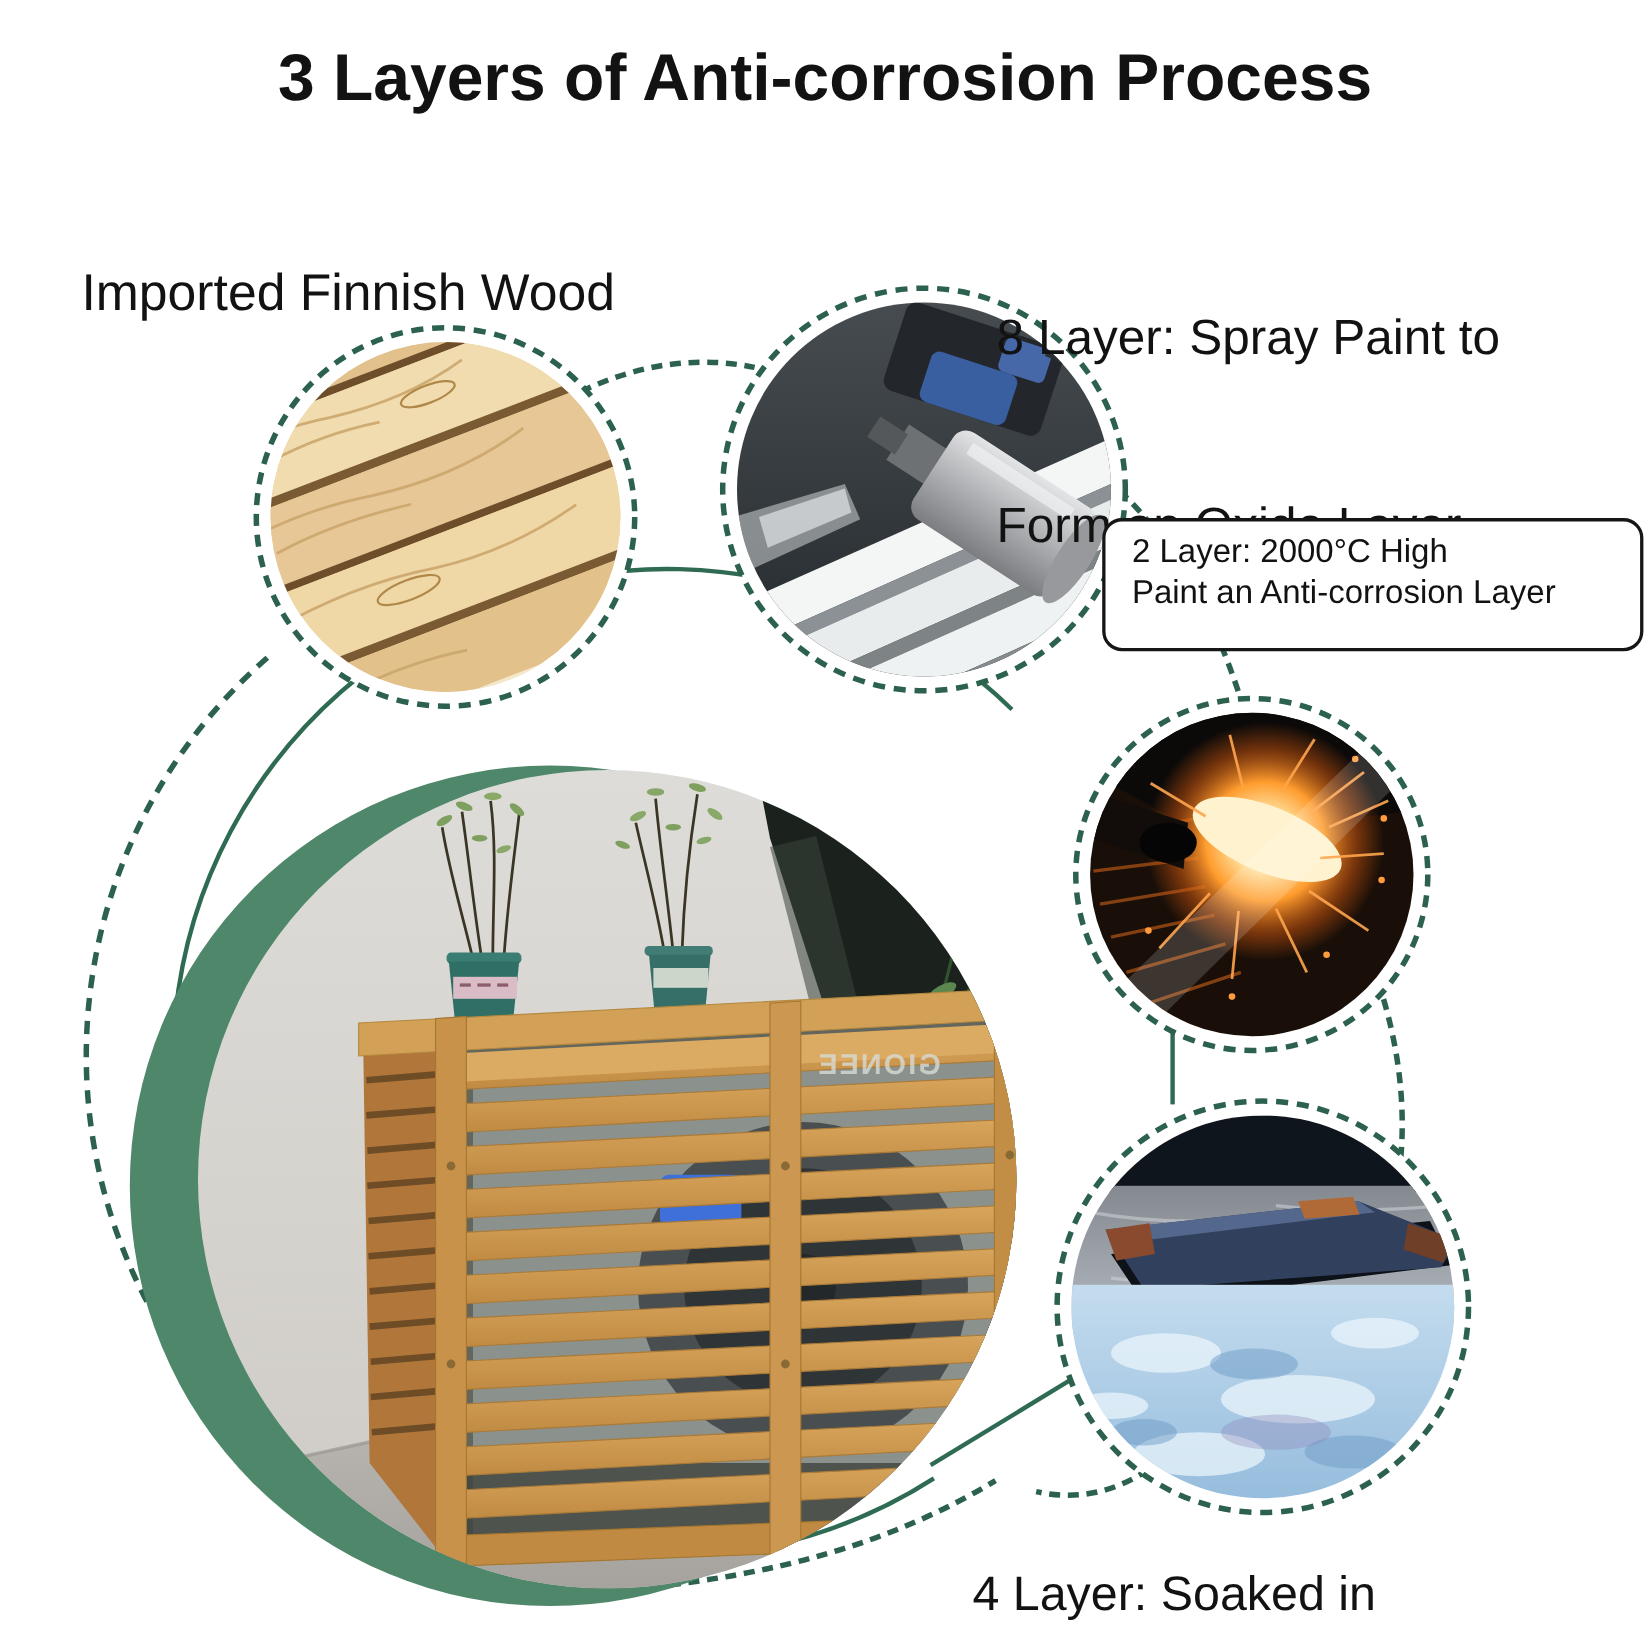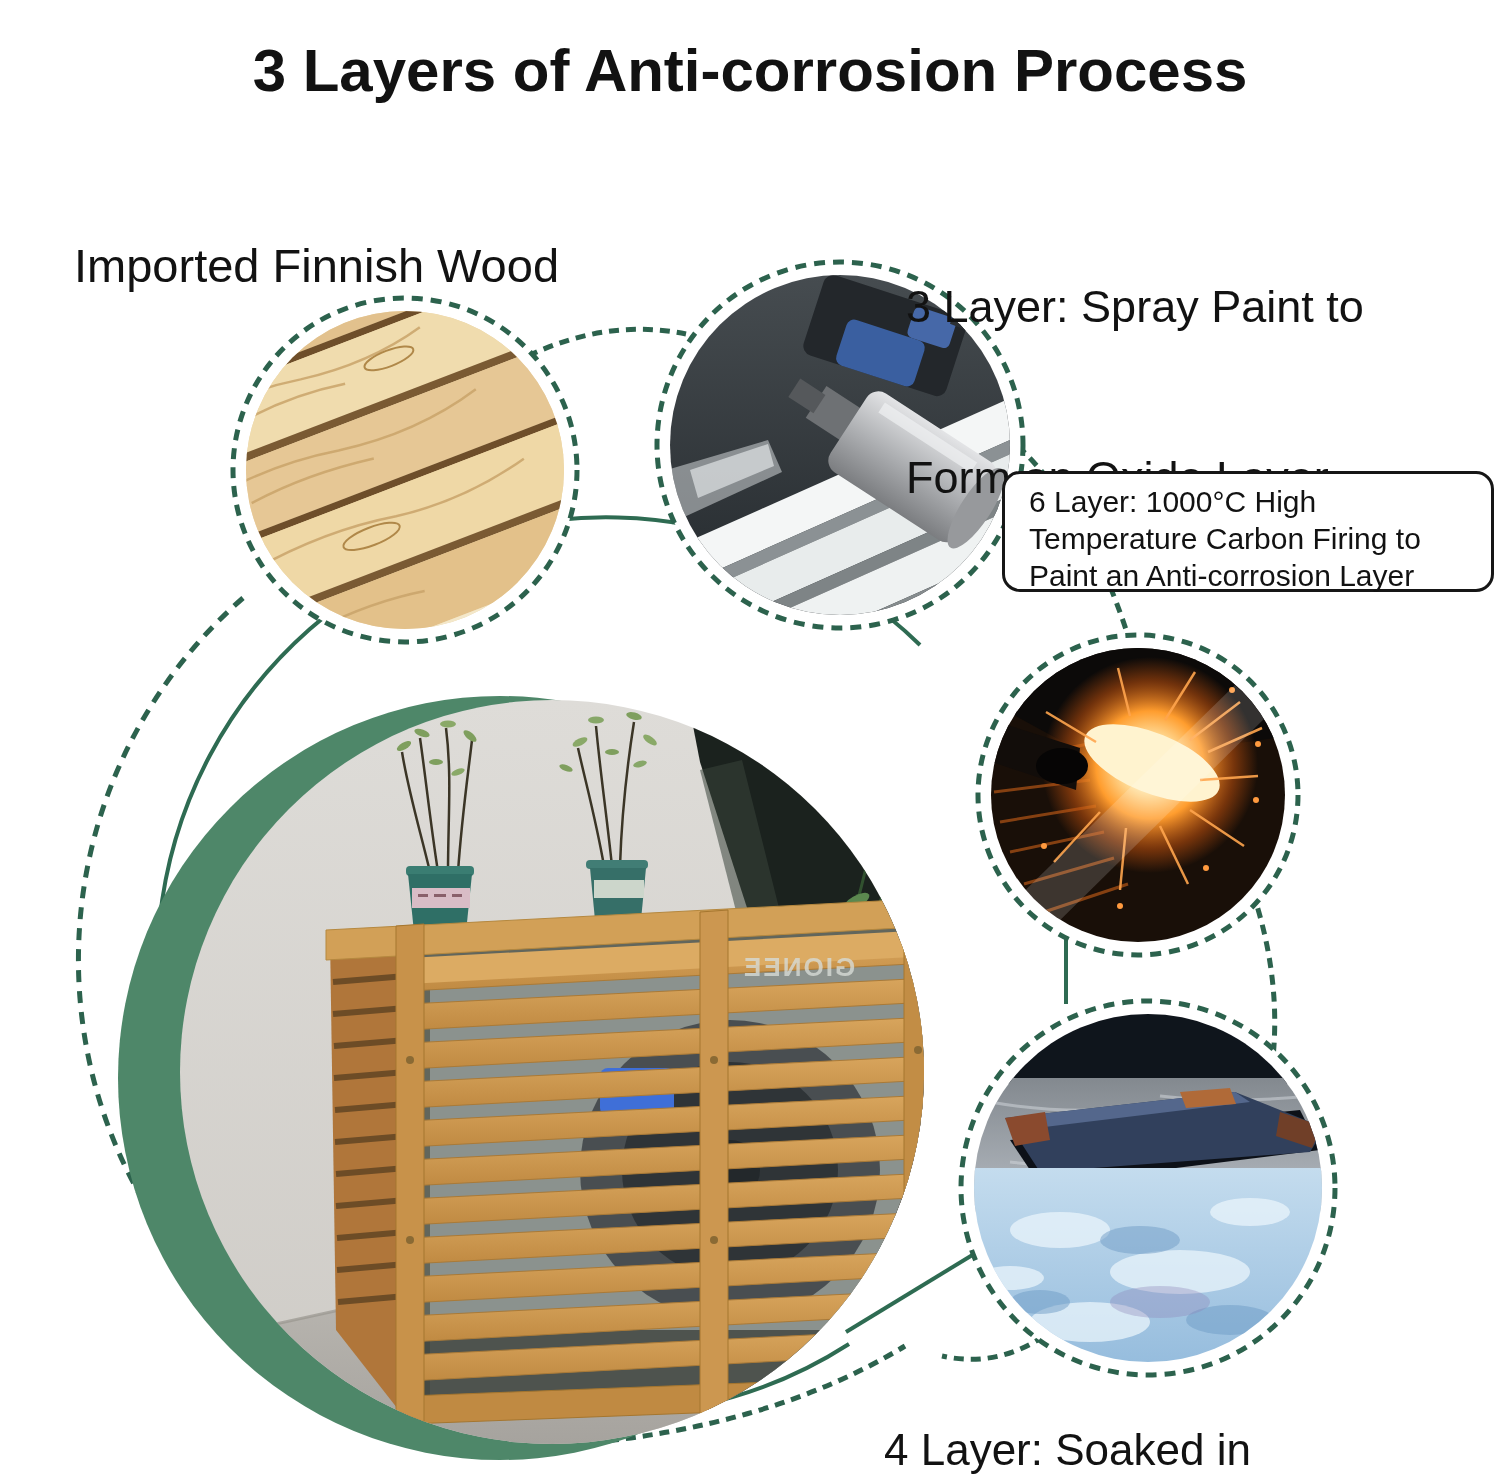--- a/index.html
+++ b/index.html
@@ -338,27 +338,26 @@
     </g>
     <ellipse cx="1160" cy="1302" rx="50" ry="16" fill="#8d85b8" opacity="0.35"></ellipse>
   </g>
 </svg>
 
   <div id="title" class="label">3 Layers of Anti-corrosion Process</div>
 
   <div id="wood-label" class="label">Imported Finnish Wood</div>
 
   <div id="layer1-label" class="label">
-    <div>3 Layer: Spray Paint to</div>
+    <div>8 Layer: Spray Paint to</div>
     <div>Form an Oxide Layer</div>
   </div>
 
   <div id="layer2-box">
-    <div>6 Layer: 1000°C High</div>
-    <div>Temperature Carbon Firing to</div>
+    <div>2 Layer: 2000°C High</div>
     <div>Paint an Anti-corrosion Layer</div>
   </div>
 
   <div id="layer3-label" class="label">
     <div>4 Layer: Soaked in</div>
     
     
   </div>
 
   <div id="window-sign">GIONEE</div>

